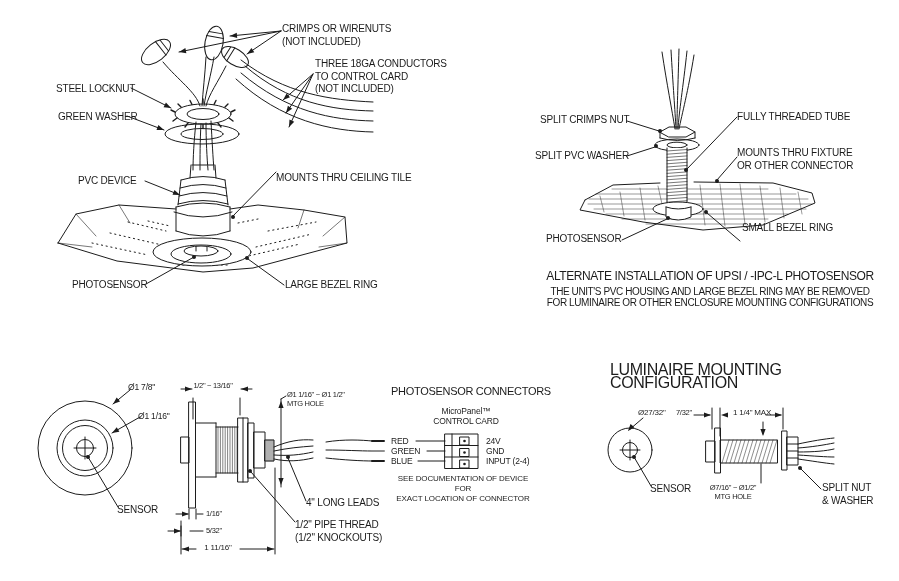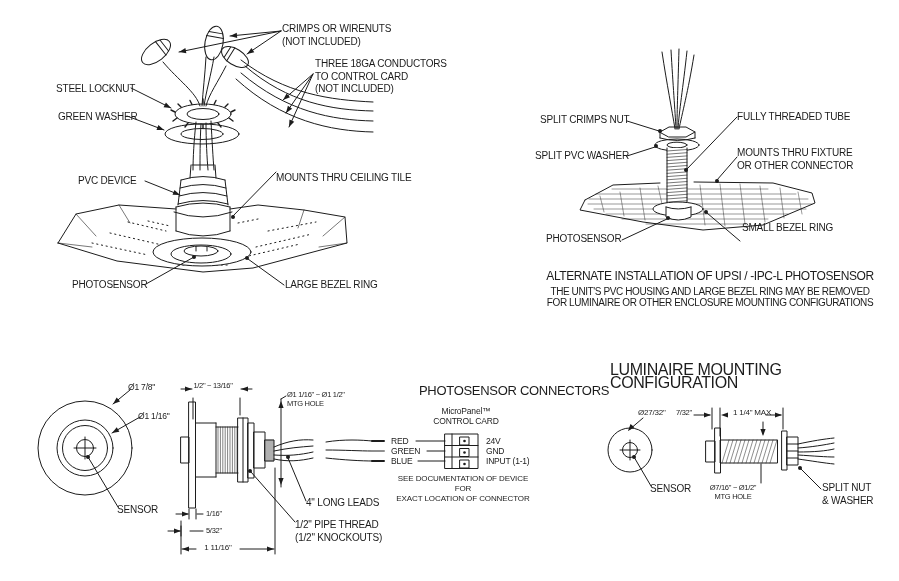--- a/index.html
+++ b/index.html
@@ -9,21 +9,21 @@
   .lbl{position:absolute;font-size:10px;letter-spacing:-0.2px;line-height:12.5px;
        white-space:pre-line;color:#1c1c1c;}
   .dim{font-size:8px;line-height:9.5px;letter-spacing:-0.2px;}
   .dim7{font-size:7.5px;line-height:9px;letter-spacing:-0.3px;}
   .small{font-size:8.5px;line-height:10px;}
   .note{font-size:10px;line-height:11px;letter-spacing:-0.4px;}
   .tnote{font-size:8px;line-height:10px;letter-spacing:-0.1px;}
   .title{font-size:12px;letter-spacing:-0.4px;
          text-underline-offset:2px;}
   .t11{font-size:11px;letter-spacing:-0.4px;}
-  .t105{font-size:13px;letter-spacing:-0.3px;margin-left:28px;}
+  .t105{font-size:11px;letter-spacing:-0.3px;}
   .t115{font-size:16px;letter-spacing:-0.4px;}
   .ctr{text-align:center;}
 </style>
 </head>
 <body>
 
 <div id="page">
 
 <svg id="art" width="899" height="581" viewBox="0 0 899 581">
 <g stroke="#1c1c1c" stroke-width="1" fill="none" stroke-linecap="round" stroke-linejoin="round">
@@ -310,21 +310,21 @@
 (1/2" KNOCKOUTS)</span>
 
 <span class="lbl title t105" style="left:391px;top:385px">PHOTOSENSOR CONNECTORS</span>
 <span class="lbl small ctr" style="left:416px;top:406px;width:100px">MicroPanel™
 CONTROL CARD</span>
 <span class="lbl small" style="left:391px;top:436px">RED</span>
 <span class="lbl small" style="left:391px;top:446px">GREEN</span>
 <span class="lbl small" style="left:391px;top:456px">BLUE</span>
 <span class="lbl small" style="left:486px;top:436px">24V</span>
 <span class="lbl small" style="left:486px;top:446px">GND</span>
-<span class="lbl small" style="left:486px;top:456px">INPUT (1-1)</span>
+<span class="lbl small" style="left:486px;top:456px">INPUT (2-4)</span>
 <span class="lbl tnote ctr" style="left:390px;top:474px;width:146px">SEE DOCUMENTATION OF DEVICE FOR
 EXACT LOCATION OF CONNECTOR</span>
 
 <span class="lbl title t115" style="left:610px;top:364px">LUMINAIRE MOUNTING CONFIGURATION</span>
 <span class="lbl dim" style="left:638px;top:408px">Ø27/32"</span>
 <span class="lbl dim7" style="left:676px;top:408px">7/32"</span>
 <span class="lbl dim ctr" style="left:722px;top:408px;width:60px">1 1/4" MAX</span>
 <span class="lbl" style="left:650px;top:483px">SENSOR</span>
 <span class="lbl dim7 ctr" style="left:702px;top:483px;width:62px">Ø7/16" ~ Ø1/2"
 MTG HOLE</span>

